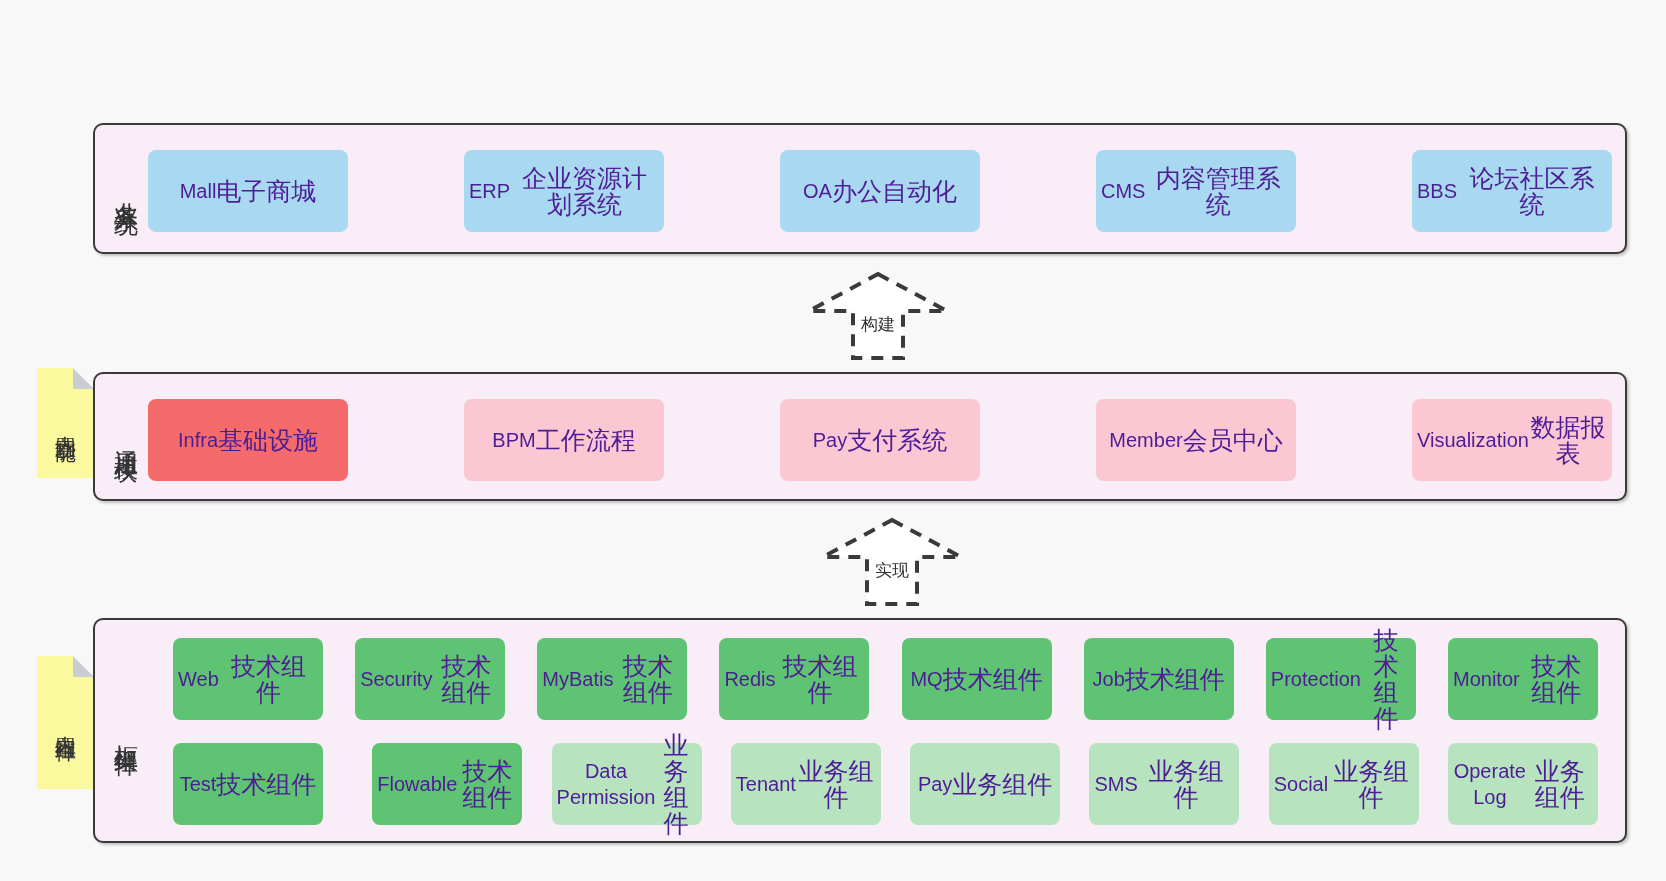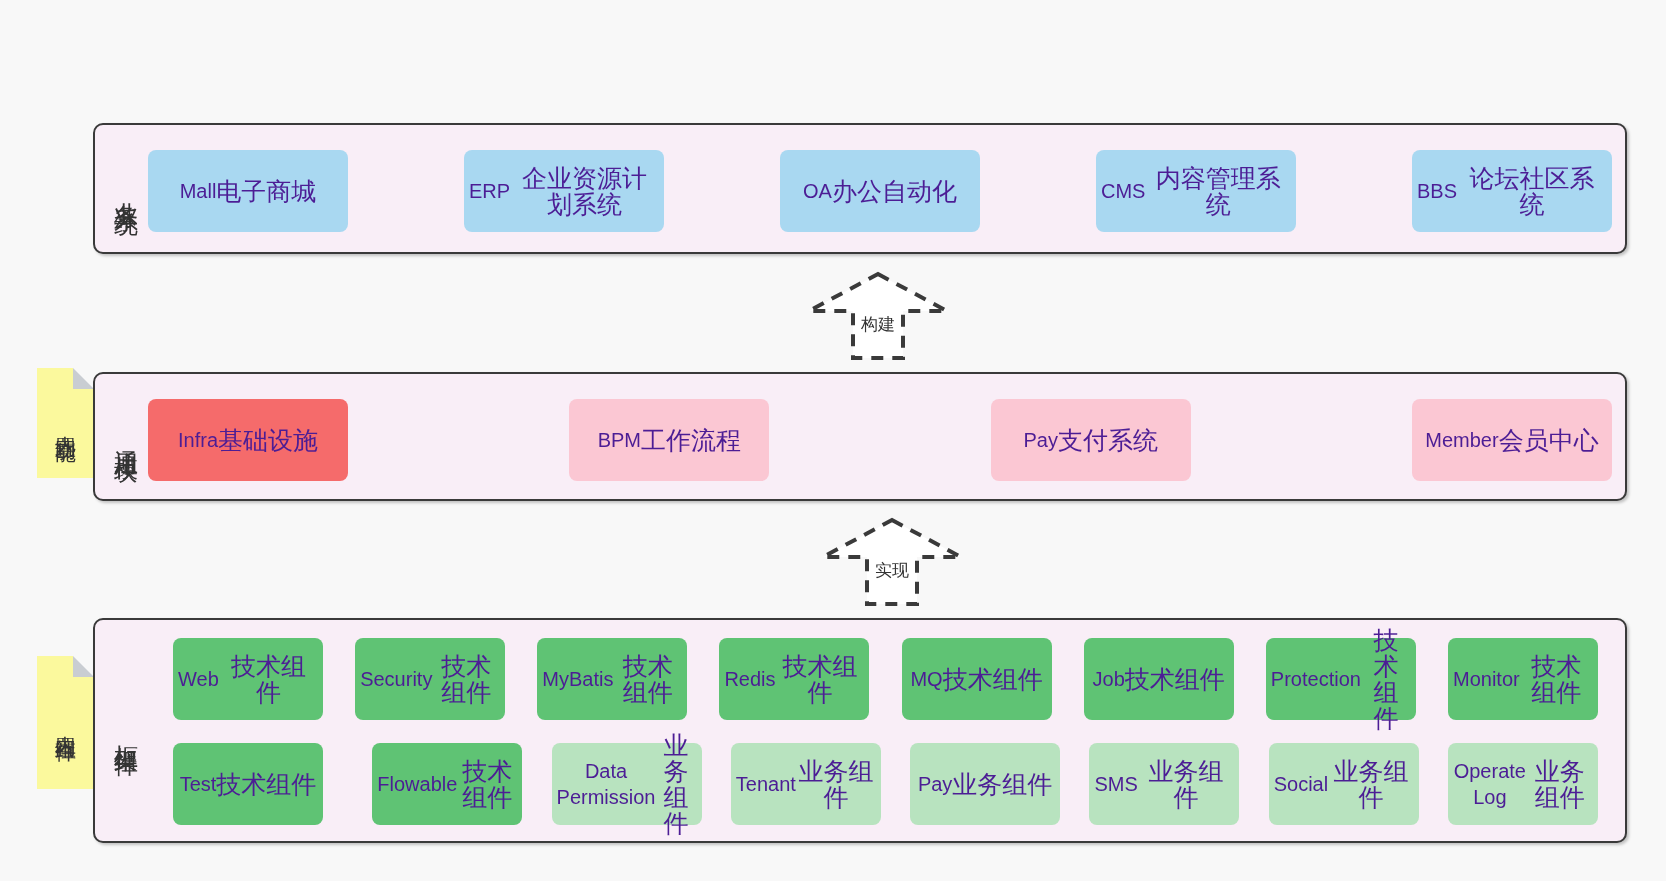--- a/index.html
+++ b/index.html
@@ -133,20 +133,24 @@
           <div class="box-desc">工作流程</div>
         </div>
         <div class="box w200 c-pink">
           <div class="box-name">Pay</div>
           <div class="box-desc">支付系统</div>
         </div>
         <div class="box w200 c-pink">
           <div class="box-name">Member</div>
           <div class="box-desc">会员中心</div>
         </div>
+        <div class="box w200 c-pink">
+          <div class="box-name">Visualization</div>
+          <div class="box-desc">数据报表</div>
+        </div>
       </div>
   </section>
 
   <section class="panel" id="panel-2">
     <div class="vlabel">
       <span>框架组件</span>
     </div>
     <div class="boxrow row-0">
         <div class="box w150 c-green">
           <div class="box-name">Web</div>

